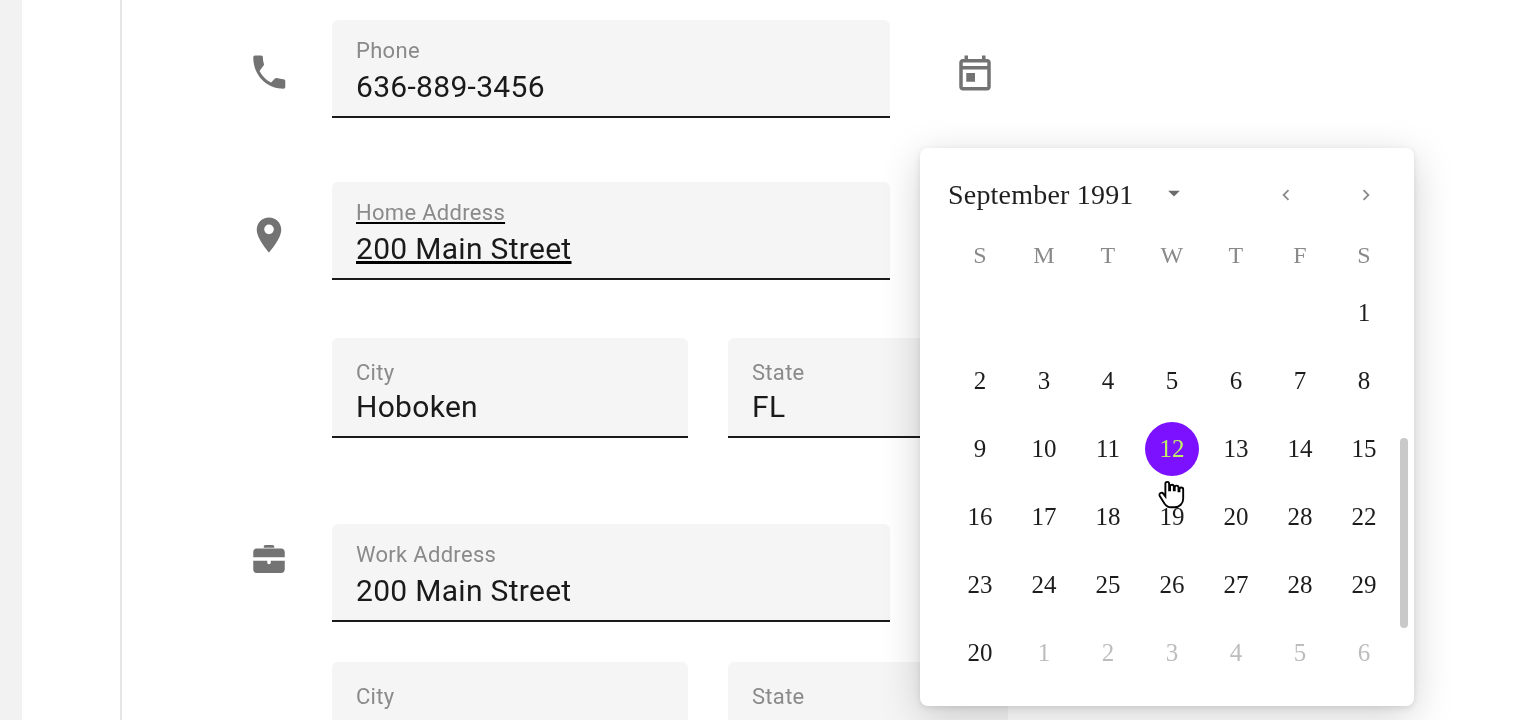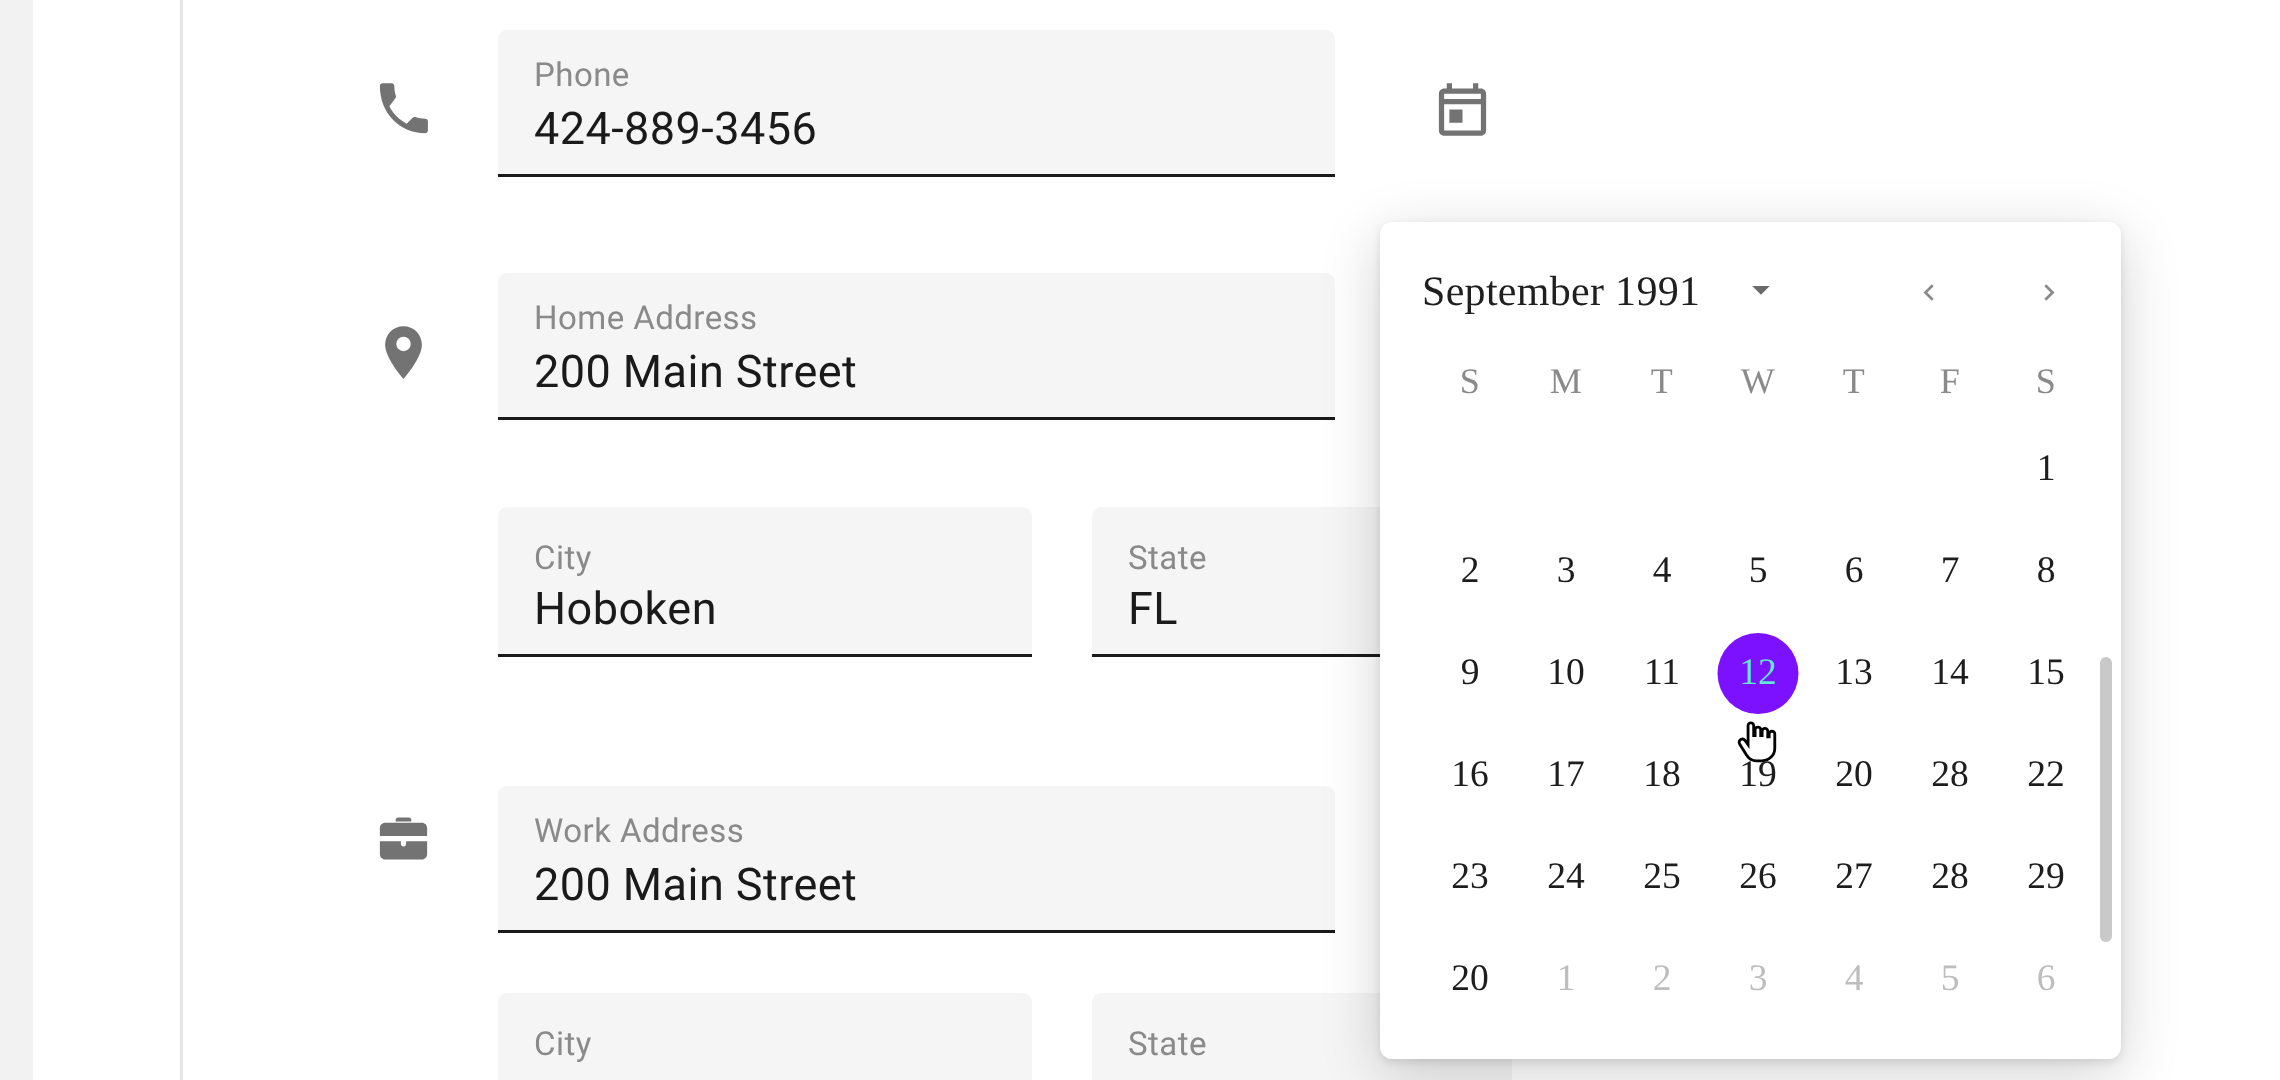--- a/index.html
+++ b/index.html
@@ -48,21 +48,21 @@
   .cal-head .spacer { flex: 1; }
   .cal-nav { width: 40px; height: 40px; display: flex; align-items: center; justify-content: center; }
   .cal-nav svg { width: 22px; height: 22px; fill: #8a8a8a; }
 
   .cal-grid { display: grid; grid-template-columns: repeat(7, 64px); justify-content: space-between; margin-top: 24px; row-gap: 20px; }
   .cal-dow { text-align: center; font-size: 24px; color: #8a8a8a; letter-spacing: 0.4px; }
   .cal-day { text-align: center; font-size: 25px; color: #1d1d1d; height: 48px; line-height: 48px; position: relative; }
   .cal-day.out { color: #bdbdbd; }
   .cal-day.sel span {
     display: inline-flex; align-items: center; justify-content: center;
-    width: 54px; height: 54px; border-radius: 50%; background: #7c11ff; color: #5eead4; line-height: 54px; position: relative; top: -3px;
+    width: 54px; height: 54px; border-radius: 50%; background: #7c11ff; color: #bef264; line-height: 54px; position: relative; top: -3px;
   }
 
   .cal-scrollthumb { position: absolute; right: 6px; width: 8px; background: #c9c9c9; border-radius: 4px; }
 
   
   .cursor { position: absolute; width: 30px; height: 34px; pointer-events: none; }
   .cursor svg { width: 30px; height: 34px; }
 </style>
 </head>
 <body>
@@ -72,35 +72,35 @@
 
 <div class="form">
 
   <div class="icon-cell" style="left:126px; top:52px;">
     <svg viewBox="0 0 24 24">
         <path d="M6.6 10.8c1.4 2.8 3.8 5.2 6.6 6.6l2.2-2.2c.3-.3.7-.4 1.1-.3 1.2.4 2.5.6 3.8.6.6 0 1 .5 1 1V20c0 .6-.5 1-1 1C10.6 21 3 13.4 3 3c0-.6.5-1 1-1h3.5c.6 0 1 .5 1 1 0 1.3.2 2.6.6 3.8.1.4 0 .8-.3 1.1L6.6 10.8z"></path>
       </svg>
   </div>
   <div class="field" style="left:210px; top:20px; width:558px;">
     <div class="label">Phone</div>
-    <div class="value">424-889-3456</div>
+    <div class="value">636-889-3456</div>
   </div>
 
   <div class="icon-cell" style="left:832px; top:52px;">
     <svg viewBox="0 0 24 24">
         <path d="M19 4h-1V2h-2v2H8V2H6v2H5C3.9 4 3 4.9 3 6v14c0 1.1.9 2 2 2h14c1.1 0 2-.9 2-2V6c0-1.1-.9-2-2-2zm0 16H5V10h14v10zM5 8V6h14v2H5zm2 4h5v5H7v-5z"></path>
       </svg>
   </div>
 
   <div class="icon-cell" style="left:126px; top:214px;">
     <svg viewBox="0 0 24 24">
         <path d="M12 2C8.1 2 5 5.1 5 9c0 5.2 7 13 7 13s7-7.8 7-13c0-3.9-3.1-7-7-7zm0 9.5A2.5 2.5 0 1 1 12 6a2.5 2.5 0 0 1 0 5.5z"></path>
       </svg>
   </div>
-  <div class="field" style="left:210px; top:182px; width:558px;">
+  <div class="field" style="left:210px; top:182px; width:558px;text-decoration:underline;">
     <div class="label">Home Address</div>
     <div class="value">200 Main Street</div>
   </div>
 
   <div class="field compact" style="left:210px; top:338px; width:356px;">
     <div class="label">City</div>
     <div class="value">Hoboken</div>
   </div>
   <div class="field compact" style="left:606px; top:338px; width:280px;">
     <div class="label">State</div>

